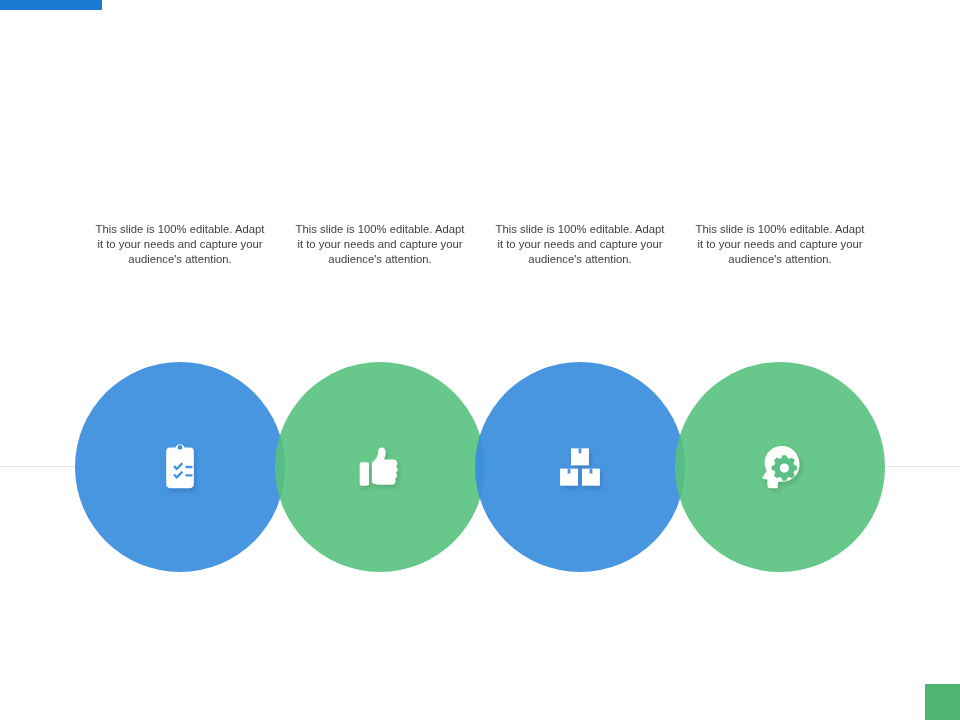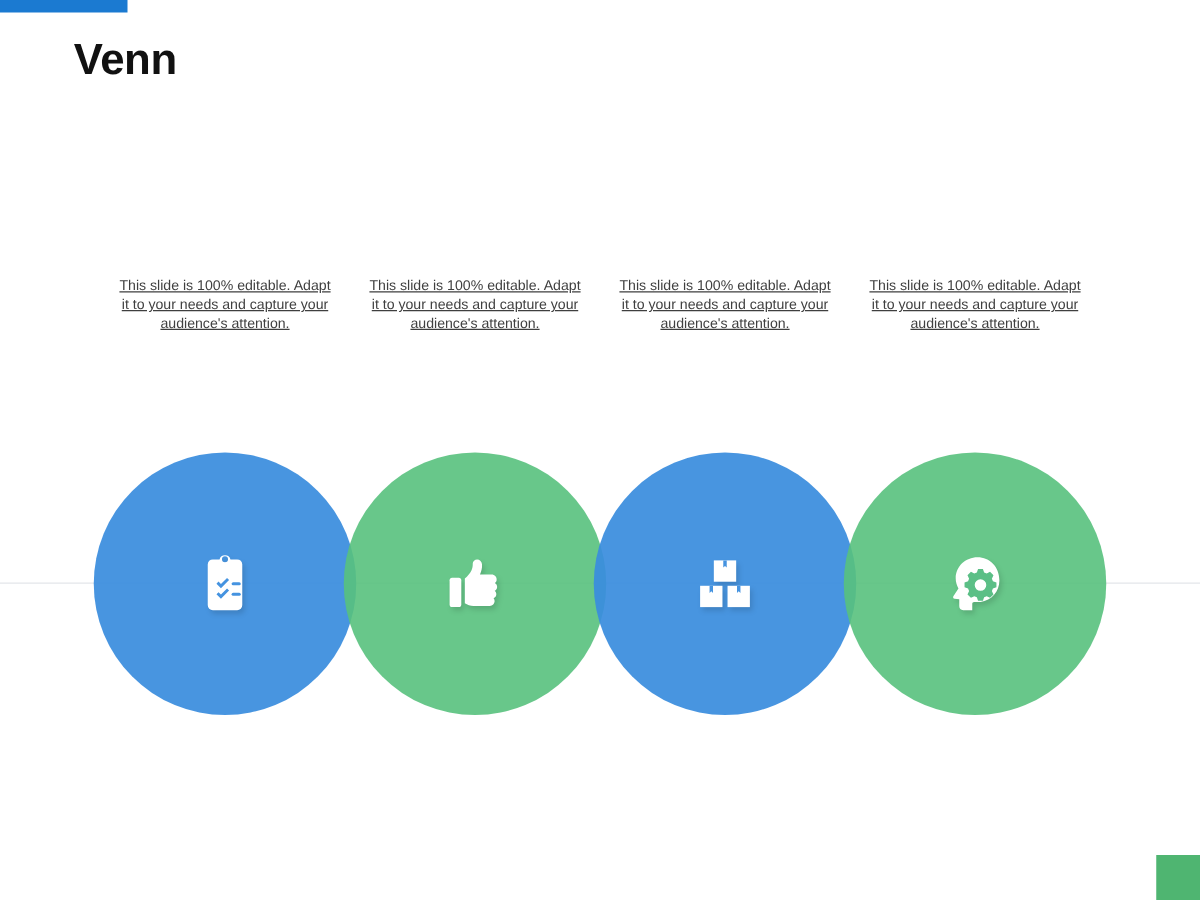--- a/index.html
+++ b/index.html
@@ -68,21 +68,20 @@
     height: 70px;
   }
   .caption {
     position: absolute;
     width: 170px;
     top: 0;
     font-size: 11.3px;
     line-height: 15.2px;
     color: #3F3F3F;
     text-align: center;
-    text-decoration: underline;
   }
   .caption.c0 { left: 95px; }
   .caption.c1 { left: 295px; }
   .caption.c2 { left: 495px; }
   .caption.c3 { left: 695px; }
 
   
   #venn {
     position: absolute;
     left: 0;
@@ -133,21 +132,20 @@
     background: #4FB571;
   }
 </style>
 </head>
 <body>
 
 <div id="slide">
 
   <div id="top-accent"></div>
 
-  <div id="slide-title">Venn</div>
 
   <div id="center-rule"></div>
 
   <div id="captions">
     <div class="caption c0">This slide is 100% editable. Adapt it to your needs and capture your audience's attention.</div>
     <div class="caption c1">This slide is 100% editable. Adapt it to your needs and capture your audience's attention.</div>
     <div class="caption c2">This slide is 100% editable. Adapt it to your needs and capture your audience's attention.</div>
     <div class="caption c3">This slide is 100% editable. Adapt it to your needs and capture your audience's attention.</div>
   </div>
 

